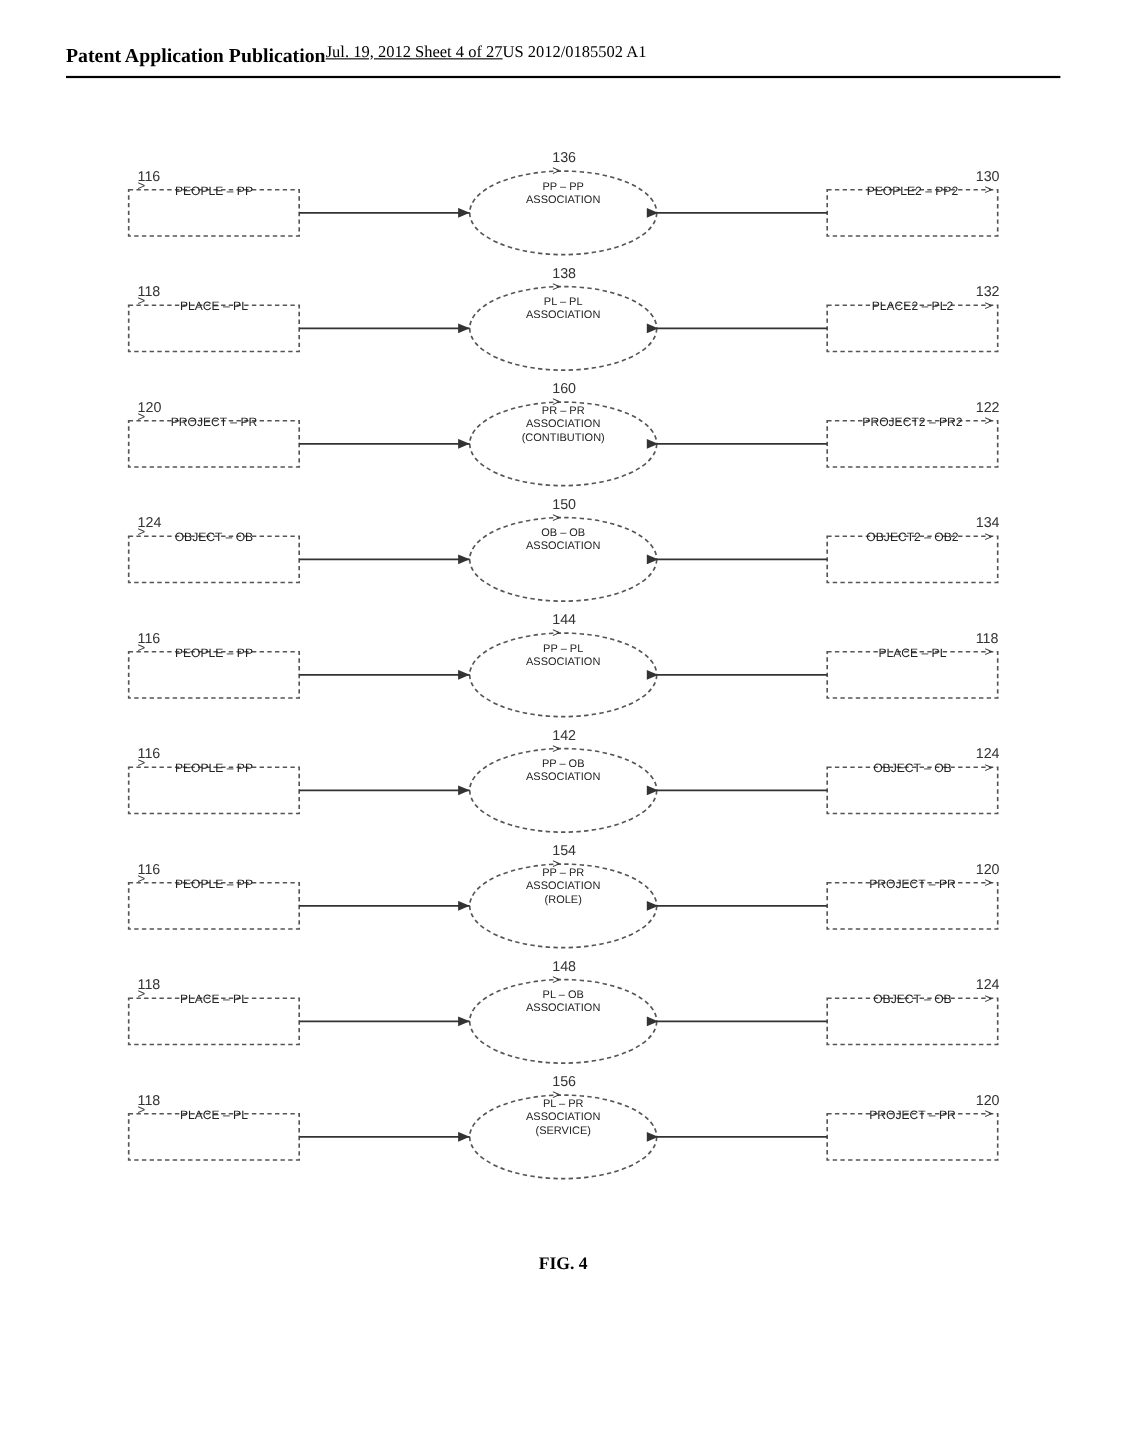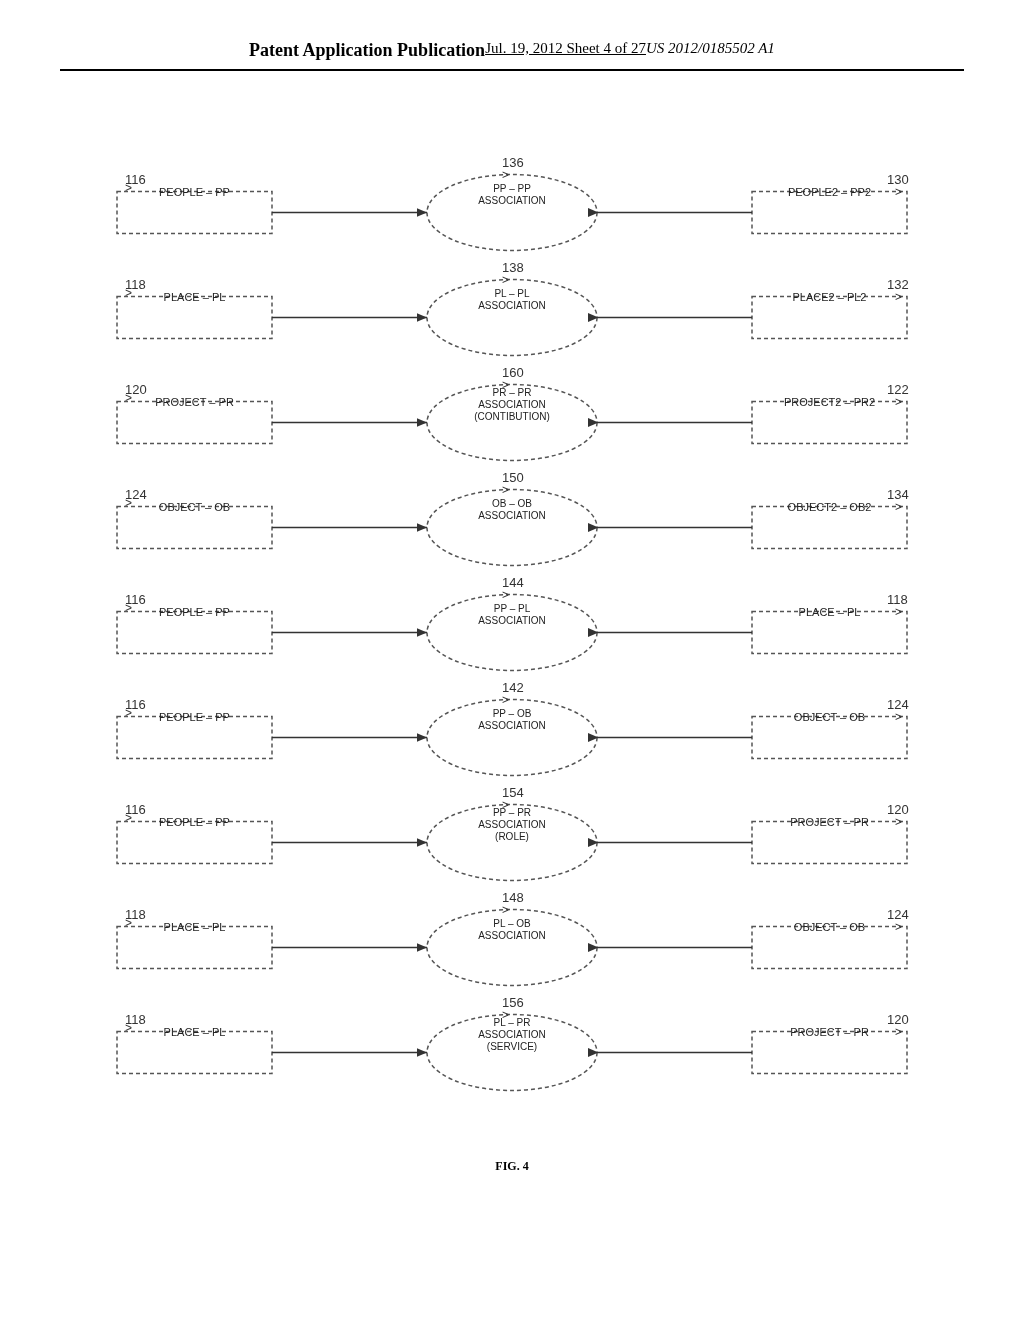--- a/index.html
+++ b/index.html
@@ -11,43 +11,42 @@
       position: relative;
     }
     .page {
       width: 1024px;
       min-height: 1320px;
       padding: 40px 60px;
       position: relative;
     }
     .header {
       display: flex;
-      justify-content: center;
+      justify-content: flex-start;
       align-items: flex-start;
       border-bottom: 2px solid #000;
       padding-bottom: 8px;
-      margin-bottom: 59px;
+      margin-bottom: 40px;
     }
     .header-left {
       font-weight: bold;
       font-size: 18px;
     }
     .header-right {
       text-align: right;
       font-size: 15px;
-      font-style: italic;
     }
     .header-center {
       font-size: 15px;
       text-align: center;
       text-decoration: underline;
     }
     .fig-label {
       font-weight: bold;
-      font-size: 12px;
+      font-size: 16px;
       text-align: center;
       margin-top: 30px;
     }
 
     
     .diagram-svg-container {
       width: 850px;
       margin: 0 auto;
     }
   </style>

